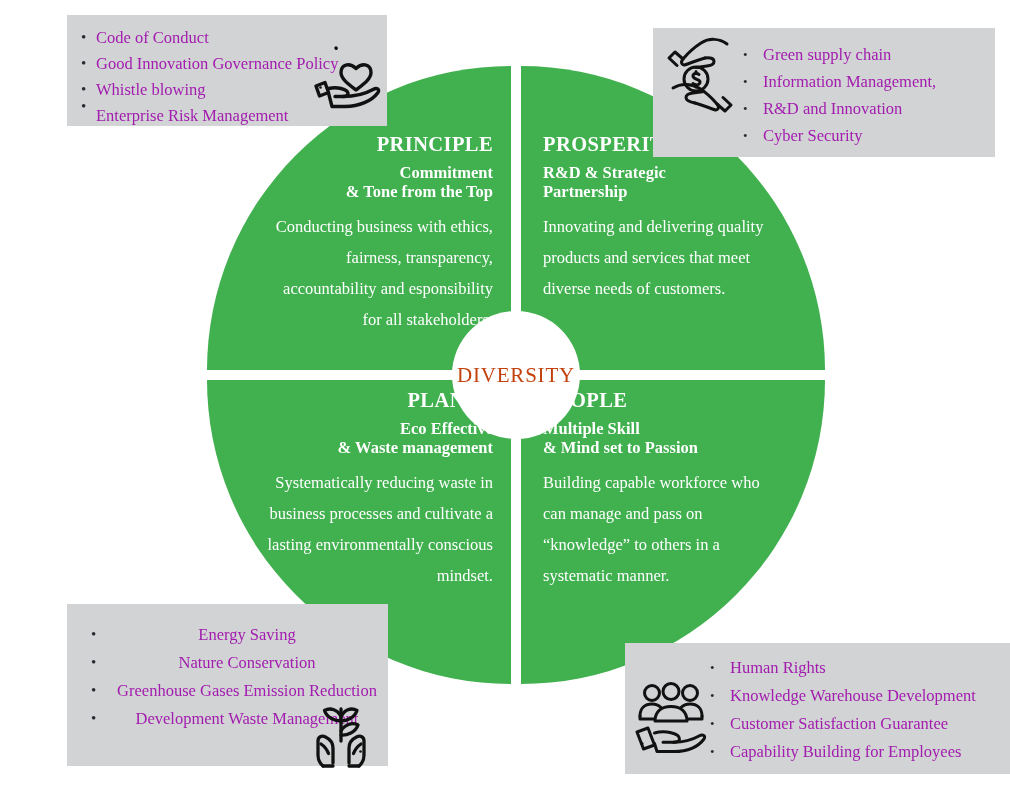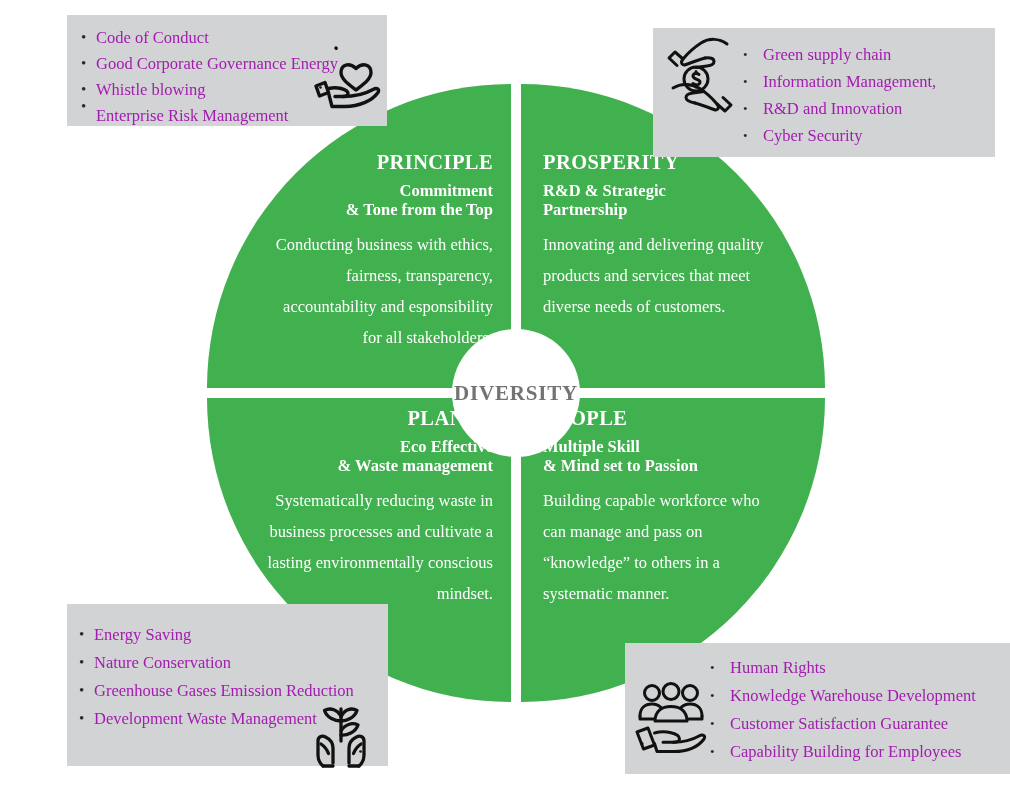--- a/index.html
+++ b/index.html
@@ -57,21 +57,21 @@
   #box-prosperity {
     left: 653px; top: 28px; width: 342px; height: 129px;
   }
   #box-prosperity ul { padding: 13px 12px 0 90px; }
   #box-prosperity li { line-height: 27px; }
 
   
   #box-planet {
     left: 67px; top: 604px; width: 321px; height: 162px;
   }
-  #box-planet ul { padding: 17px 0 0 12px; }
+  #box-planet ul { padding: 17px 0 0 24px; text-align: center; }
   #box-planet li { line-height: 28px; }
 
   
   #box-people {
     left: 625px; top: 643px; width: 385px; height: 131px;
   }
   #box-people ul { padding: 11px 0 0 85px; }
   #box-people li { line-height: 28px; }
 
   
@@ -81,21 +81,21 @@
   }
   #icon-hand-heart  { left: 311px; top: 42px;  width: 72px; height: 68px; }
   #icon-hands-money { left: 663px; top: 34px;  width: 74px; height: 80px; }
   #icon-hands-plant { left: 303px; top: 697px; width: 76px; height: 72px; }
   #icon-people-hand { left: 632px; top: 681px; width: 78px; height: 75px; }
 
   
   #wheel {
     position: absolute;
     left: 207px;
-    top: 84px;
+    top: 66px;
     width: 618px;
     height: 618px;
     z-index: 2;
   }
   .quad {
     position: absolute;
     width: 304px;
     height: 304px;
     background: #41b04f;
     overflow: hidden;
@@ -144,34 +144,33 @@
     width: 128px;
     height: 128px;
     background: #ffffff;
     border-radius: 50%;
     z-index: 4;
     display: flex;
     align-items: center;
     justify-content: center;
   }
   #hub-label {
-    color: #737373;
+    color: #c2410c;
     font-size: 21px;
     letter-spacing: 0.8px;
     white-space: nowrap;
-    font-weight: bold;
   }
 </style>
 </head>
 <body>
 
 <div class="callout" id="box-principle">
   <ul>
     <li>Code of Conduct</li>
-    <li>Good Corporate Governance Energy</li>
+    <li>Good Innovation Governance Policy</li>
     <li>Whistle blowing</li>
     <li>Enterprise Risk Management</li>
   </ul>
 </div>
 
 <div class="icon" id="icon-hand-heart">
   <svg viewBox="0 0 72 68" width="72" height="68">
     <g fill="none" stroke="#111111" stroke-width="3.4" stroke-linecap="round" stroke-linejoin="round">
       <path d="M25 6 L25.2 6.2"></path>
       <path d="M45 26.5 C38 20 30 22.5 30 30.5 C30 37 38 42.5 45 48 C52 42.5 60 37 60 30.5 C60 22.5 52 20 45 26.5 Z"></path>

